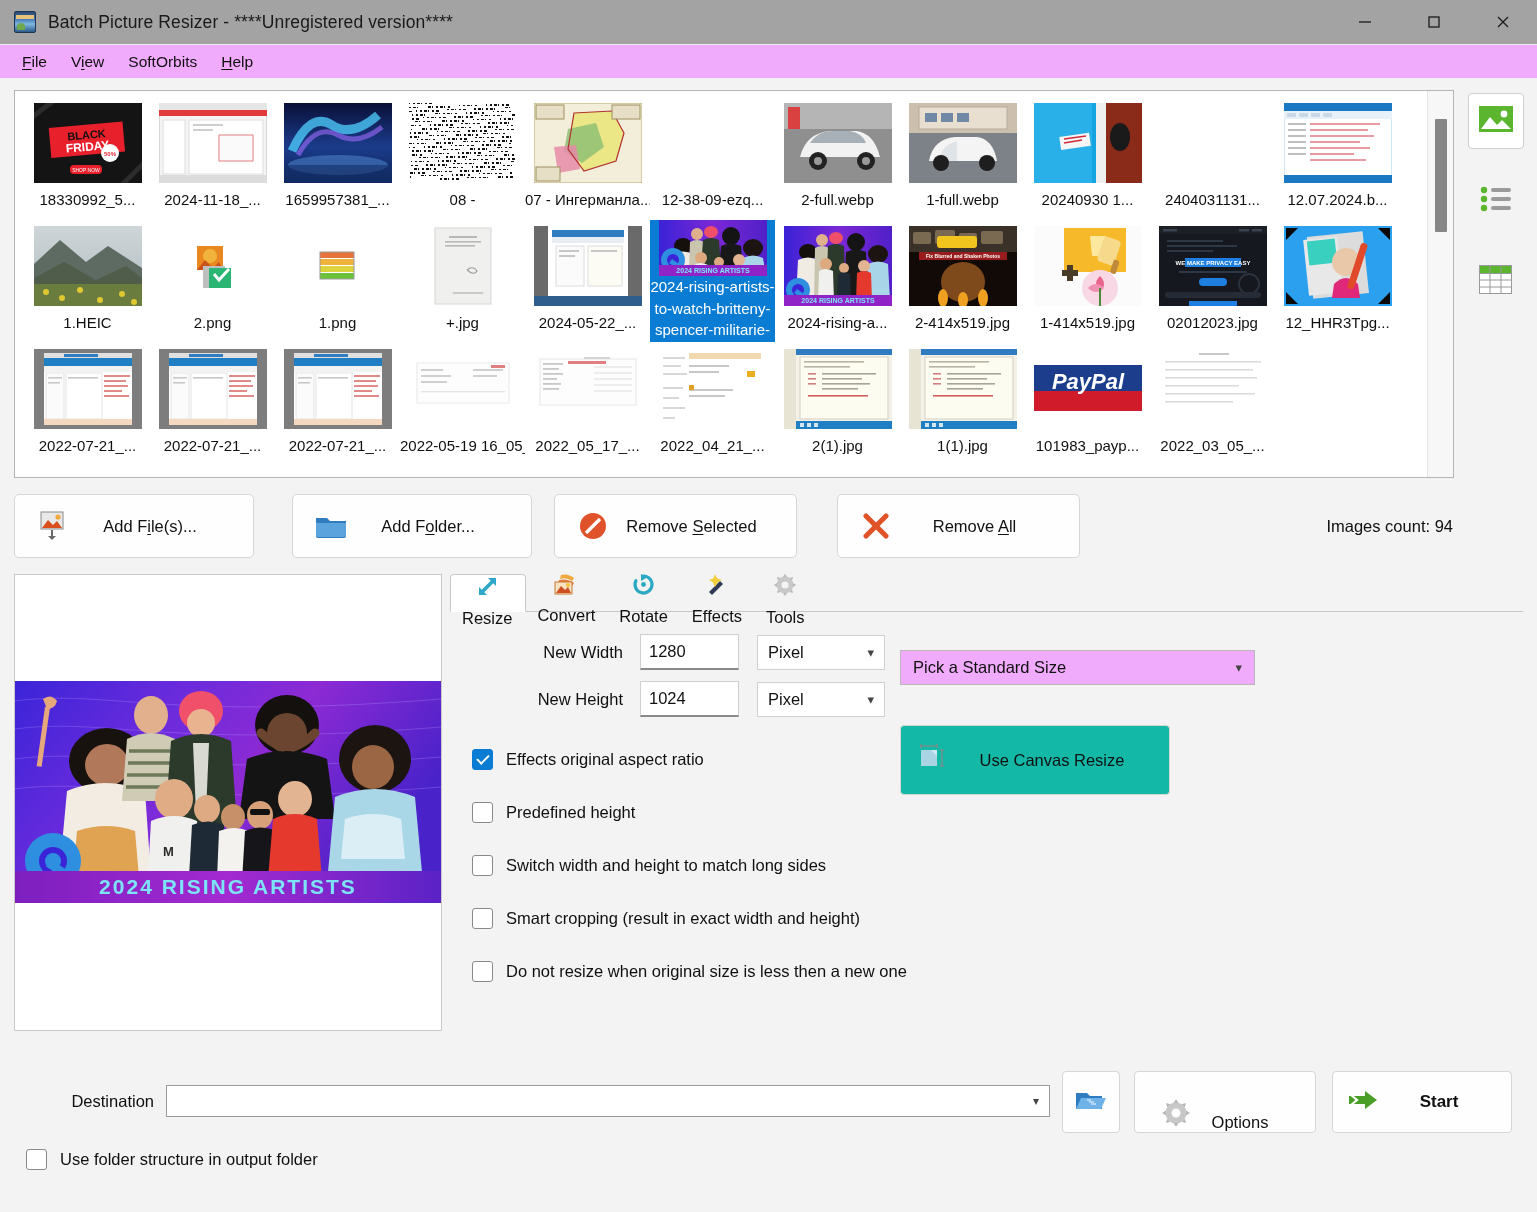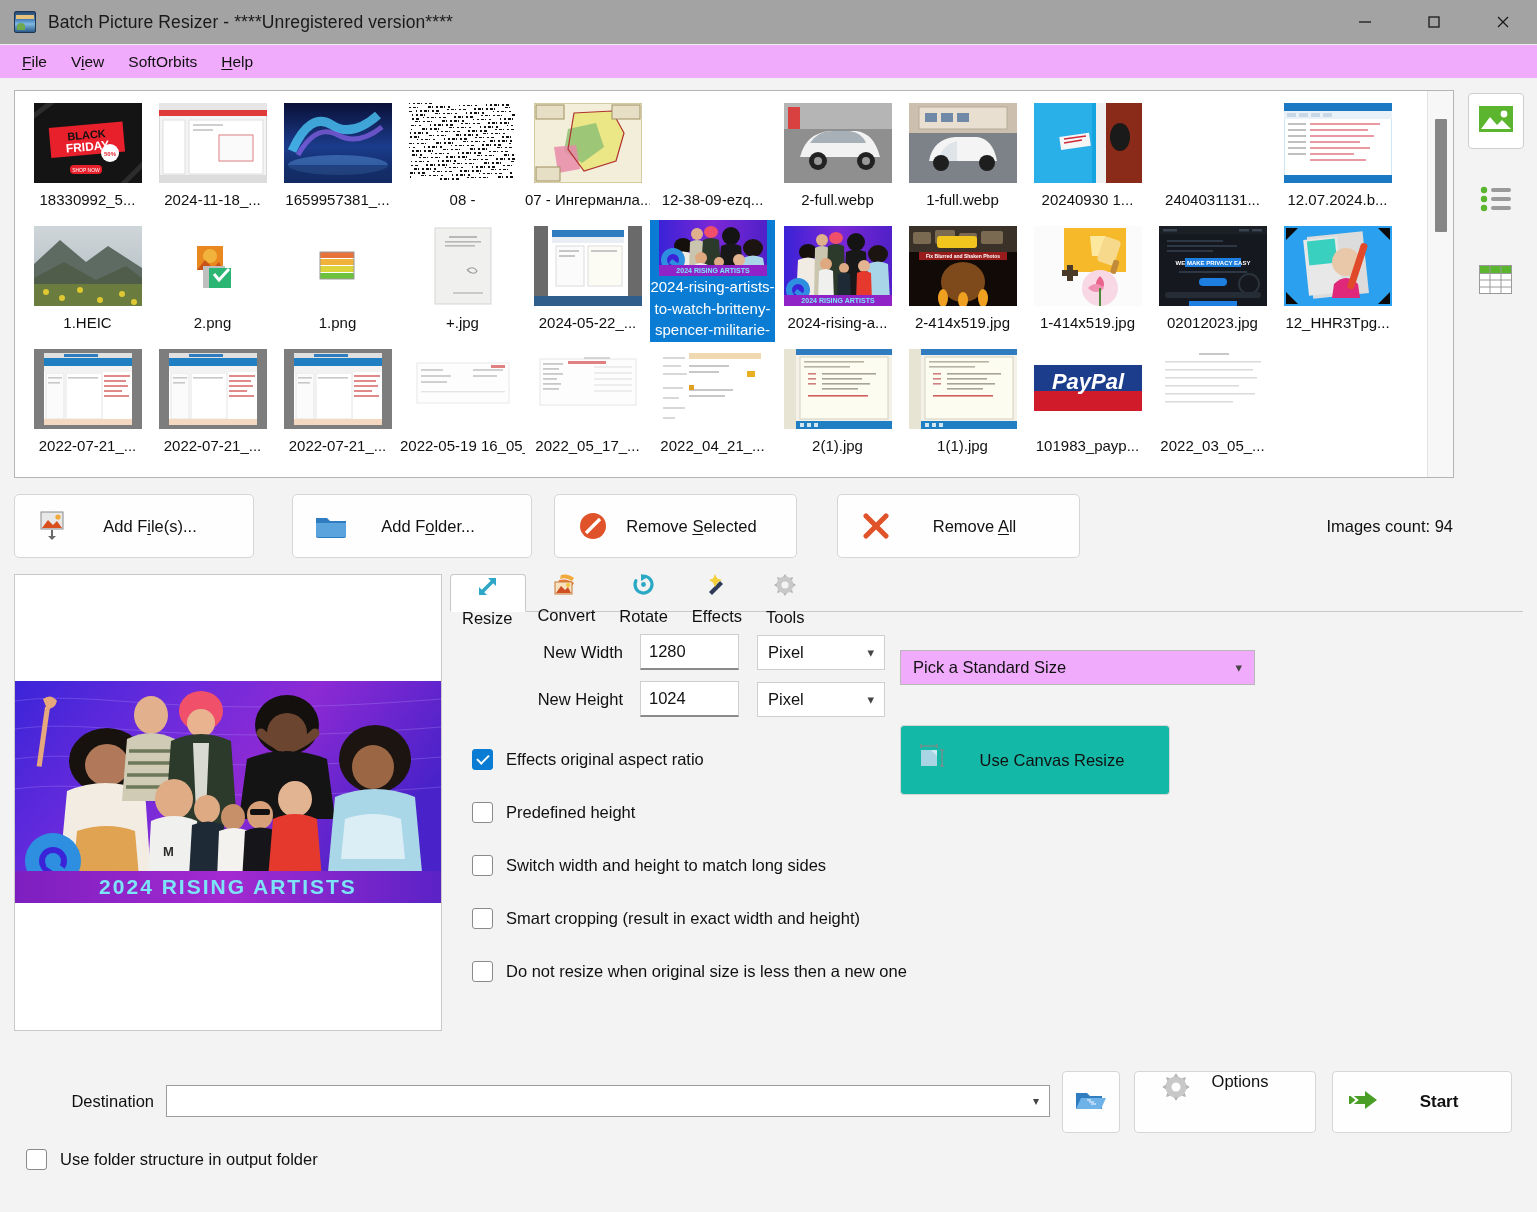--- a/index.html
+++ b/index.html
@@ -243,21 +243,21 @@
   .folderbtn {
     position: absolute; left: 1048px; top: 4px;
     width: 58px; height: 62px;
     background: #fefefe; border: 1px solid #d6d6d6; border-radius: 4px;
     display: flex; align-items: center; justify-content: center;
   }
   .optbtn {
     position: absolute; left: 1120px; top: 4px;
     width: 182px; height: 62px;
     background: #fefefe; border: 1px solid #d6d6d6; border-radius: 4px;
-    display: flex; align-items: flex-start; padding: 0 26px;
+    display: flex; align-items: flex-end; padding: 0 26px;
   }
   .optbtn .blabel { flex: 1; text-align: center; font-size: 16.5px; color: #111; }
   .startbtn {
     position: absolute; left: 1318px; top: 4px;
     width: 180px; height: 62px;
     background: #fefefe; border: 1px solid #d6d6d6; border-radius: 4px;
     display: flex; align-items: center; padding: 0 14px;
   }
   .startbtn .blabel { flex: 1; text-align: center; font-size: 17px; color: #111; font-weight: bold; }
   .folderrow {

